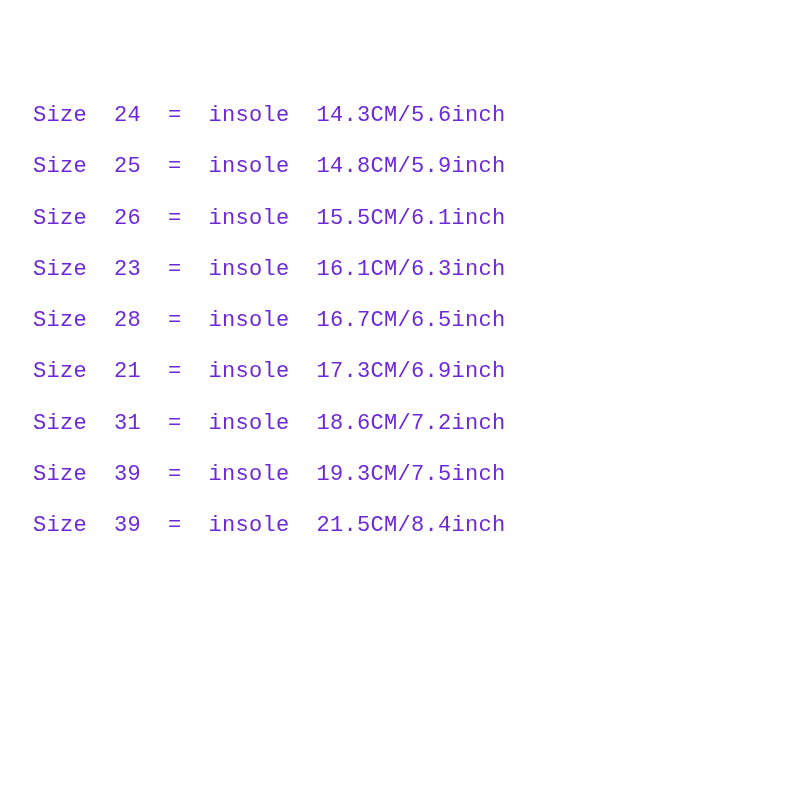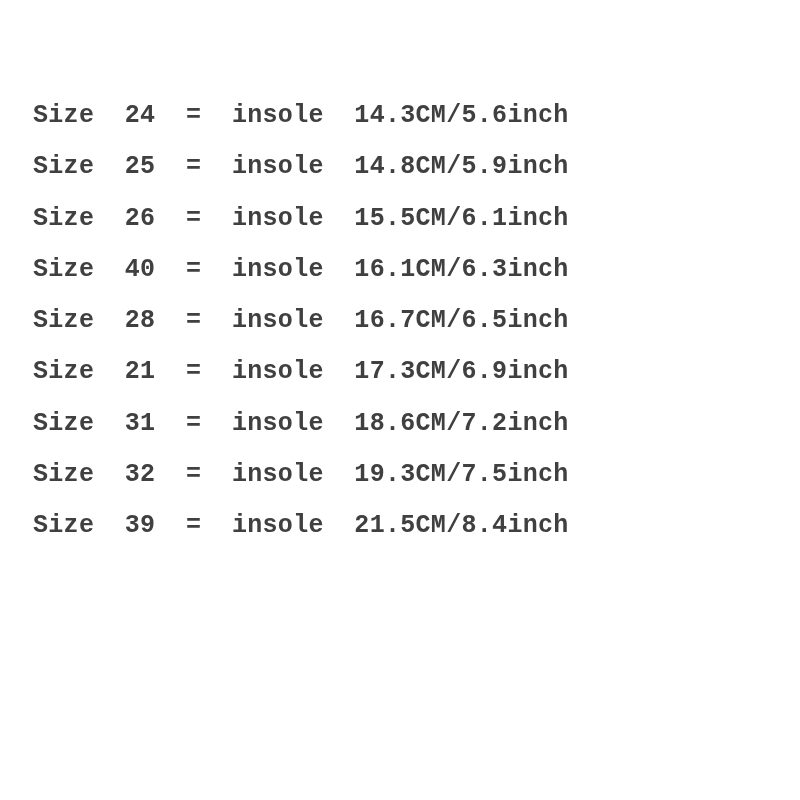--- a/index.html
+++ b/index.html
@@ -11,34 +11,34 @@
       width: 800px;
       height: 800px;
       background: #ffffff;
       font-family: "Courier New", Courier, monospace;
       overflow: hidden;
     }
     .container {
       padding: 90px 30px 0 33px;
     }
     .size-row {
-      font-size: 25px;
+      font-size: 22px;
       line-height: 51.3px;
       letter-spacing: 0.3px;
-      color: #404040;
+      color: #6d28d9;
       white-space: pre;
-      font-weight: 700;
+      font-weight: 400;
     }
   </style>
 </head>
 <body>
 
 <div class="container">
   <div class="size-row">Size  24  =  insole  14.3CM/5.6inch</div>
   <div class="size-row">Size  25  =  insole  14.8CM/5.9inch</div>
   <div class="size-row">Size  26  =  insole  15.5CM/6.1inch</div>
-  <div class="size-row">Size  40  =  insole  16.1CM/6.3inch</div>
+  <div class="size-row">Size  23  =  insole  16.1CM/6.3inch</div>
   <div class="size-row">Size  28  =  insole  16.7CM/6.5inch</div>
   <div class="size-row">Size  21  =  insole  17.3CM/6.9inch</div>
   <div class="size-row">Size  31  =  insole  18.6CM/7.2inch</div>
-  <div class="size-row">Size  32  =  insole  19.3CM/7.5inch</div>
+  <div class="size-row">Size  39  =  insole  19.3CM/7.5inch</div>
   <div class="size-row">Size  39  =  insole  21.5CM/8.4inch</div>
 </div>
 
 </body></html>

